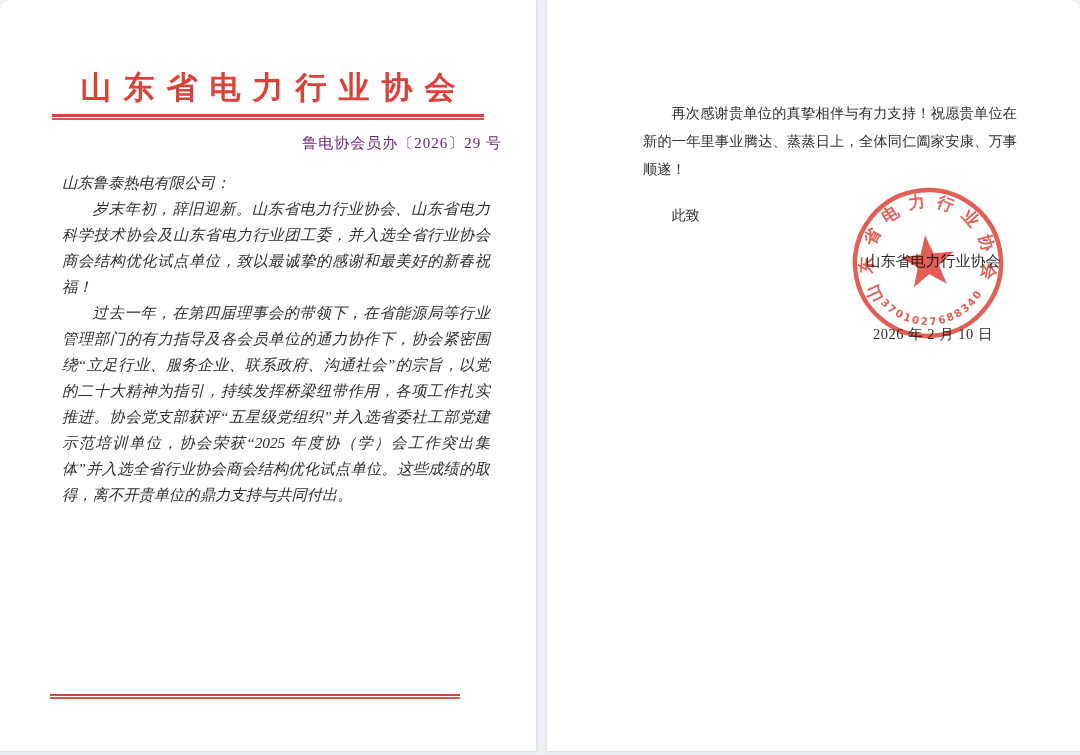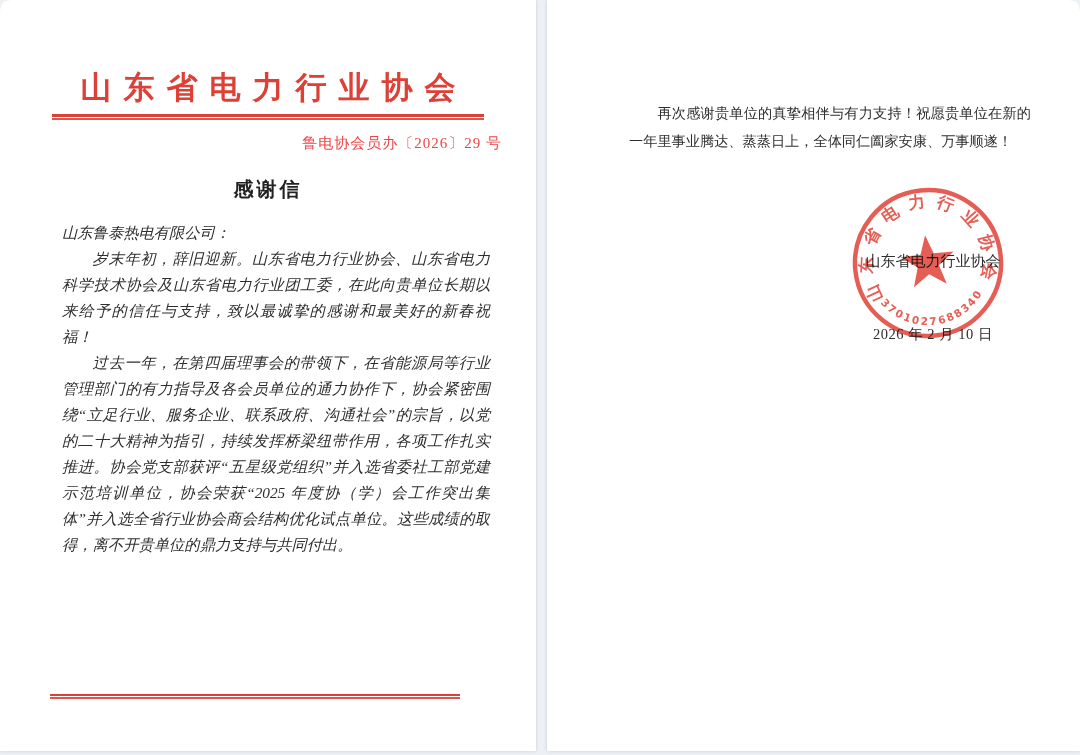--- a/index.html
+++ b/index.html
@@ -31,21 +31,21 @@
     line-height:36px;
   }
   .head-rule{
     margin:8px auto 0 auto;width:432px;height:5.5px;
     background:linear-gradient(#d8423a 0 3px,#ffffff 3px 4px,#dd554c 4px 5.5px);
   }
   .doc-no{
     margin:14px 34px 0 0;
     text-align:right;
     font-size:15px;letter-spacing:1px;
-    color:#ef4444;
+    color:#701a75;
   }
   .letter-title{
     margin:23px 0 0 0;
     text-align:center;
     font-size:20px;font-weight:bold;letter-spacing:3px;
     color:#222;
   }
   .body1{
     margin:17px 46px 0 62px;
     font-size:15.3px;line-height:26px;
@@ -57,21 +57,21 @@
     position:absolute;left:50px;top:694px;width:410px;height:5px;
     background:linear-gradient(#d8423a 0 2px,#ffffff 2px 3px,#dd554c 3px 5px);
   }
 
   
   .body2{
     margin:99px 45px 0 78px;
     font-size:14.2px;line-height:28px;
     text-align:justify;
   }
-  .body2 p{margin:4px;}
+  .body2 p{margin:18px;}
   .closing{text-indent:2em;}
   .sig-block{
     position:absolute;top:247px;left:318px;width:136px;
     text-align:center;line-height:29px;
   }
   .sig-org{font-size:15px;}
   .sig-date{font-size:14.5px;letter-spacing:.5px;margin-top:44px;}
   .seal{
     position:absolute;left:301px;top:183px;width:160px;height:160px;
     transform:rotate(-6deg);
@@ -92,34 +92,34 @@
 
 <div class="viewer">
 
   <div class="page page1">
     <div class="letterhead">山东省电力行业协会</div>
 
     <div class="head-rule"></div>
 
     <div class="doc-no">鲁电协会员办〔2026〕29 号</div>
 
-    <div class="letter-title">感谢信</div>
 
     <div class="body1">
       <p class="salutation">山东鲁泰热电有限公司：</p>
-      <p class="para">岁末年初，辞旧迎新。山东省电力行业协会、山东省电力科学技术协会及山东省电力行业团工委，在此向贵单位长期以来给予的信任与支持，致以最诚挚的感谢和最美好的新春祝福！</p>
+      <p class="para">岁末年初，辞旧迎新。山东省电力行业协会、山东省电力科学技术协会及山东省电力行业团工委，并入选全省行业协会商会结构优化试点单位，致以最诚挚的感谢和最美好的新春祝福！</p>
       <p class="para">过去一年，在第四届理事会的带领下，在省能源局等行业管理部门的有力指导及各会员单位的通力协作下，协会紧密围绕“立足行业、服务企业、联系政府、沟通社会”的宗旨，以党的二十大精神为指引，持续发挥桥梁纽带作用，各项工作扎实推进。协会党支部获评“五星级党组织”并入选省委社工部党建示范培训单位，协会荣获“2025 年度协（学）会工作突出集体”并入选全省行业协会商会结构优化试点单位。这些成绩的取得，离不开贵单位的鼎力支持与共同付出。</p>
     </div>
 
     <div class="foot-rule"></div>
   </div>
 
   <div class="page page2">
     <div class="body2">
       <p class="para">再次感谢贵单位的真挚相伴与有力支持！祝愿贵单位在新的一年里事业腾达、蒸蒸日上，全体同仁阖家安康、万事顺遂！</p>
+      <p class="closing">此致</p>
     </div>
 
     <div class="sig-block">
       <div class="sig-org">山东省电力行业协会</div>
       <div class="sig-date">2026 年 2 月 10 日</div>
     </div>
 
     <svg class="seal" viewBox="0 0 160 160">
       <circle cx="80" cy="80" r="73" fill="none" stroke="#e2483d" stroke-width="4.5"></circle>
       <path d="M80,52 L86.6,70.9 L106.6,71.3 L90.7,83.5 L96.5,102.7 L80,91.3

